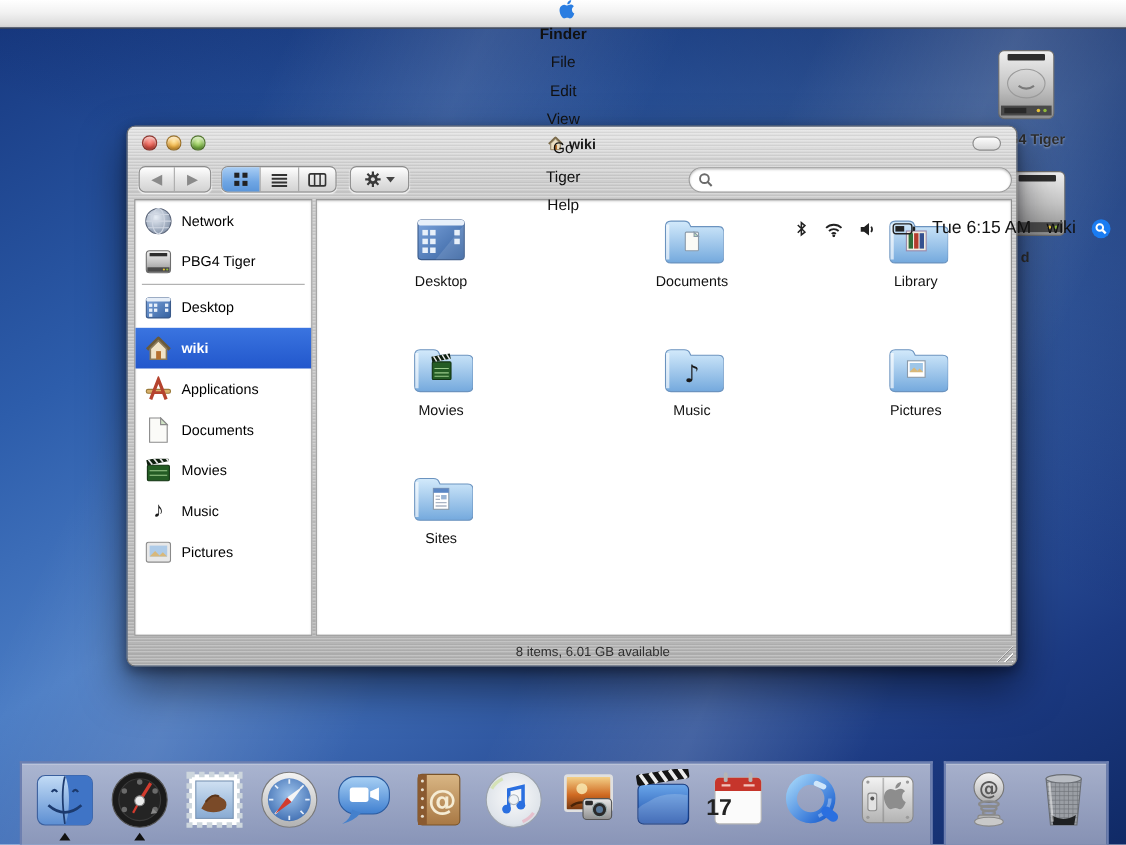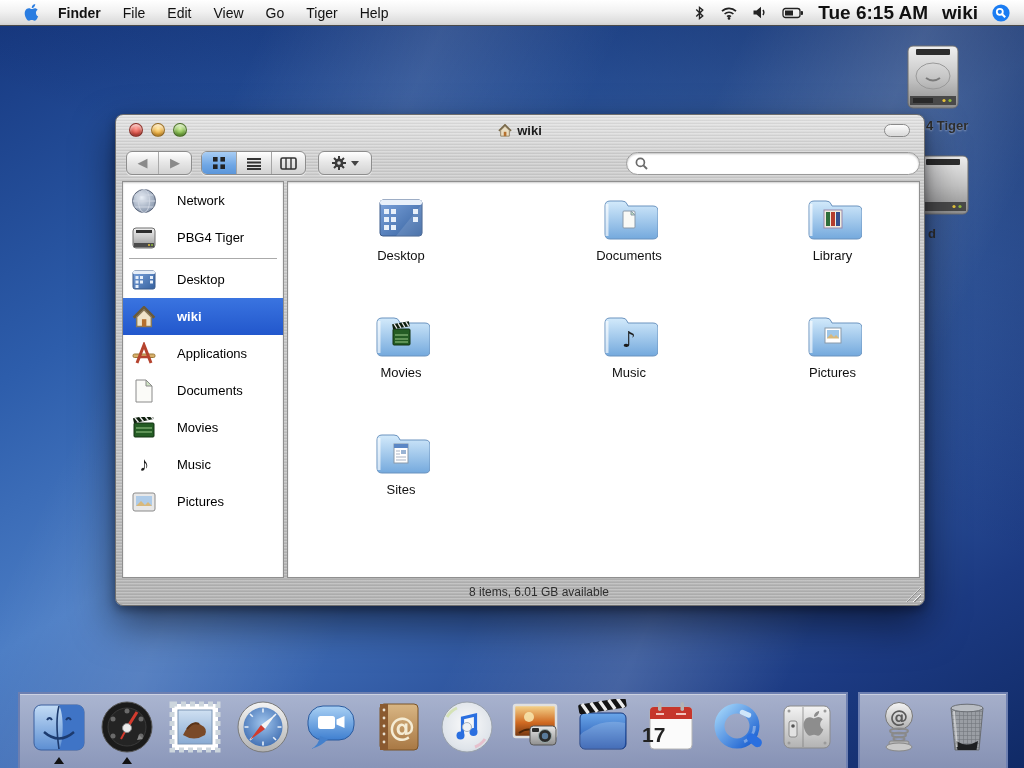--- a/index.html
+++ b/index.html
@@ -14,28 +14,28 @@
       linear-gradient(115deg, rgba(255,255,255,0) 20%, rgba(255,255,255,.12) 33%, rgba(255,255,255,0) 46%),
       linear-gradient(205deg, rgba(5,15,60,.55), rgba(0,0,0,0) 45%),
       linear-gradient(150deg,#16377e 0%,#2d5dab 28%,#4a7cc4 48%,#3a66b0 62%,#1c3a82 85%,#102a66 100%);
   }
 
   
   .menubar {
     position:absolute; top:0; left:0; right:0; height:26px; z-index:50;
     background:linear-gradient(#ffffff,#f2f2f2 45%,#dcdcdc 90%,#cfcfcf);
     border-bottom:1px solid #4a4a4a;
-    display:flex; align-items:center; padding:0 10px; font-size:14px; color:#111;
+    display:flex; align-items:center; padding:0 10px; font-size:14px; color:#111;flex-direction:column;
   }
   .apple { margin:0 8px 0 14px; display:flex; align-items:center; }
   .mitem { padding:0 11px; line-height:26px; }
   .mitem.bold { font-weight:bold; }
   .mb-right { margin-left:auto; display:flex; align-items:center; gap:14px; padding-right:4px; }
   .mb-right .sticon { display:flex; align-items:center; }
-  .mb-clock, .mb-user { font-size:19px; color:#111;font-weight:bold; }
+  .mb-clock, .mb-user { font-size:16px; color:#111; }
 
   
   .dicon { position:absolute; width:90px; text-align:center; z-index:1; }
   .dicon .dlabel { font-size:13px; font-weight:bold; color:#2e2e2e; text-shadow:0 1px 2px rgba(255,255,255,.45); margin-top:2px; }
   .drive-art { display:inline-block; }
   .dicon-partial-label { position:absolute; z-index:1; font-size:13px; font-weight:bold; color:#2e2e2e; }
 
   
   .window {
     position:absolute; left:115px; top:114px; width:810px; height:492px; z-index:10;
@@ -70,21 +70,21 @@
   .seg.sel { background:linear-gradient(#a8cdf4,#6fa6e4 60%,#5b96da); border-radius:5px 0 0 5px; }
   .gearbtn { position:absolute; left:202px; width:54px; justify-content:center; gap:4px; }
   .caret { width:0; height:0; border-left:4px solid transparent; border-right:4px solid transparent; border-top:5px solid #444; }
   .searchwrap { position:absolute; left:510px; width:294px; height:23px; border-radius:12px;
                 border:1px solid #9a9a9a; background:#fff; box-shadow:inset 0 1px 2px rgba(0,0,0,.25);
                 display:flex; align-items:center; padding:0 8px; gap:5px; }
   .searchwrap input { border:none; outline:none; flex:1; font-size:12px; background:transparent; }
 
   .sidebar { position:absolute; left:6px; top:66px; width:162px; height:397px; background:#fff;
              border:1px solid #8f8f8f; box-shadow:inset 0 1px 2px rgba(0,0,0,.2); overflow:hidden; }
-  .srow { height:37px; display:flex; align-items:center; gap:20px; padding-left:8px; font-size:13px; color:#000; }
+  .srow { height:37px; display:flex; align-items:center; gap:8px; padding-left:8px; font-size:13px; color:#000; }
   .srow .sic { width:26px; display:flex; justify-content:center; align-items:center; flex:0 0 26px; }
   .srow.selected { background:linear-gradient(#3a74e0,#2257cc); color:#fff; font-weight:bold; }
   .ssep { height:1px; background:#aaa; margin:2px 6px; }
 
   .mainpanel { position:absolute; left:171px; top:66px; width:633px; height:397px; background:#fff;
                border:1px solid #8f8f8f; box-shadow:inset 0 1px 2px rgba(0,0,0,.2);
                display:grid; grid-template-columns:226px 230px 177px; grid-auto-rows:117px; padding-top:14px; }
   .gitem { display:flex; flex-direction:column; align-items:center; justify-content:flex-start; gap:4px; }
   .gitem .glabel { font-size:13px; color:#111; }
 

